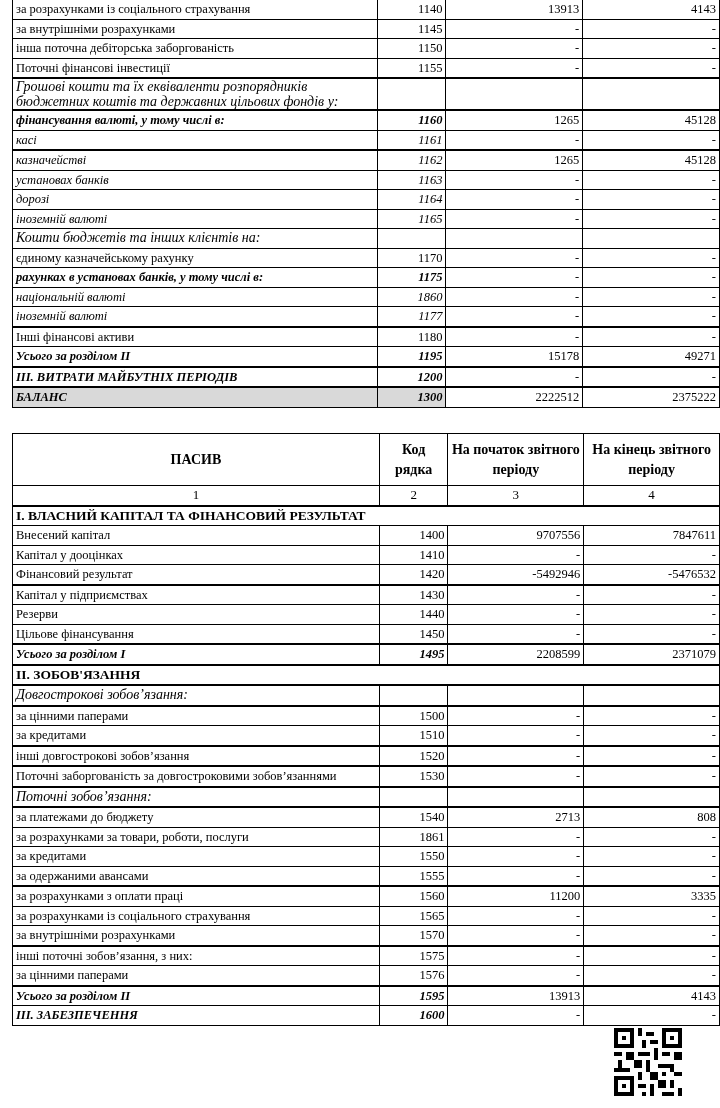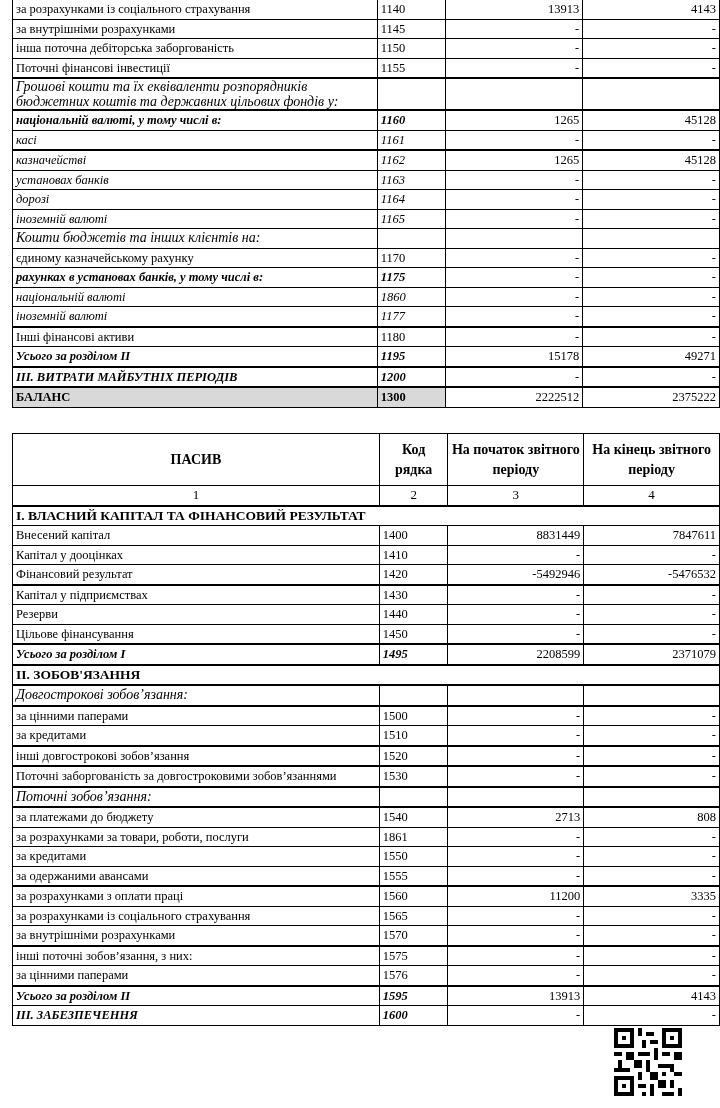--- a/index.html
+++ b/index.html
@@ -1,23 +1,23 @@
 <!DOCTYPE html>
 <html><head>
   <meta charset="utf-8">
   <style>
     html, body { margin: 0; padding: 0; background: #ffffff; }
     body { width: 720px; height: 1108px; position: relative; overflow: hidden;
            font-family: "Liberation Serif", "DejaVu Serif", serif; color: #000; font-size: 12.5px; }
     table { border-collapse: collapse; table-layout: fixed; position: absolute; left: 12px; }
     td { border: 1px solid #000; padding: 0 3px; height: 18.5px; line-height: 18px; white-space: nowrap; overflow: hidden; }
     col.c1 { width: 369px; } col.c2 { width: 70px; } col.c3 { width: 140px; } col.c4 { width: 140px; }
-    .code { text-align: left; }
+    .code { text-align: right; }
     .num { text-align: right; }
-    .bold { font-weight: bold; }
+    .bold { font-weight: bold; font-style: italic; }
     .ital { font-style: italic; }
     .thick-top td { border-top: 2px solid #000; }
     .gray td.lbl, .gray td.code { background: #d9d9d9; }
     .heading-italic td.lbl { font-style: italic; font-size: 14px; }
     .wrap td.lbl { white-space: normal; line-height: 15px; }
     #t1 { top: -1px; }
     #t2 { top: 433px; }
     .hdr td { font-weight: bold; text-align: center; font-size: 14px; white-space: normal; line-height: 20px; }
     .colnum td { text-align: center; font-size: 13px; }
     .section td { font-weight: bold; font-size: 13.5px; }
@@ -58,21 +58,21 @@
         <td class="num">-</td>
         <td class="num">-</td>
       </tr>
       <tr class="heading-italic thick-top wrap">
         <td class="lbl">Грошові кошти та їх еквіваленти  розпорядників бюджетних коштів та державних цільових фондів у:</td>
         <td class="code"></td>
         <td class="num"></td>
         <td class="num"></td>
       </tr>
       <tr class="thick-top">
-        <td class="lbl bold ital">національній валюті, у тому числі в:</td>
+        <td class="lbl bold ital">фінансування валюті, у тому числі в:</td>
         <td class="code bold ital">1160</td>
         <td class="num">1265</td>
         <td class="num">45128</td>
       </tr>
       <tr class="">
         <td class="lbl ital">касі</td>
         <td class="code ital">1161</td>
         <td class="num">-</td>
         <td class="num">-</td>
       </tr>
@@ -176,21 +176,21 @@
       <td>2</td>
       <td>3</td>
       <td>4</td>
     </tr>
     <tr class="section thick-top">
       <td colspan="4">I. ВЛАСНИЙ КАПІТАЛ ТА ФІНАНСОВИЙ РЕЗУЛЬТАТ</td>
     </tr>
   <tr class="">
         <td class="lbl">Внесений капітал</td>
         <td class="code">1400</td>
-        <td class="num">8831449</td>
+        <td class="num">9707556</td>
         <td class="num">7847611</td>
       </tr>
       <tr class="">
         <td class="lbl">Капітал у дооцінках</td>
         <td class="code">1410</td>
         <td class="num">-</td>
         <td class="num">-</td>
       </tr>
       <tr class="">
         <td class="lbl">Фінансовий результат</td>

